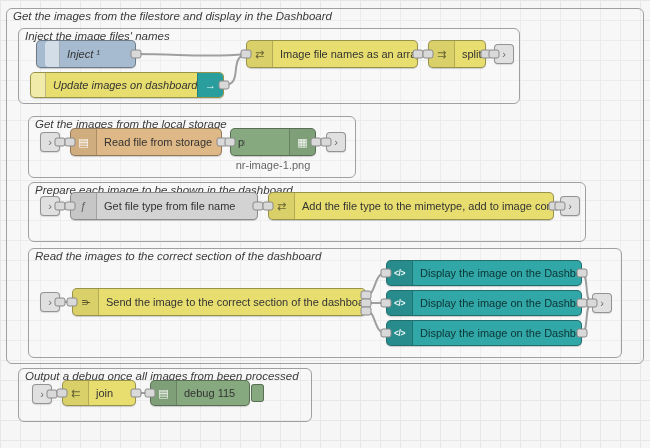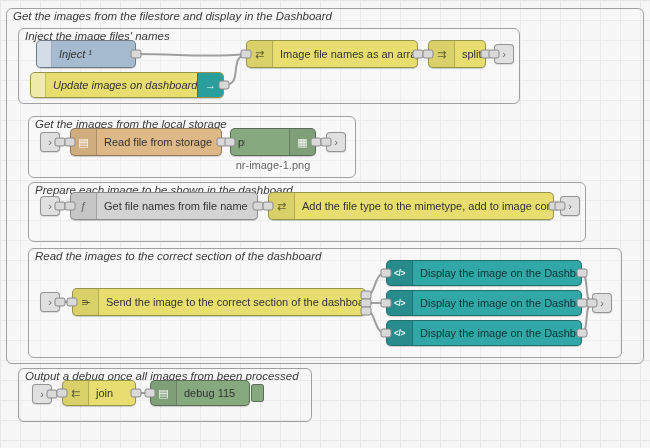--- a/index.html
+++ b/index.html
@@ -28,21 +28,21 @@
     background:rgba(0,0,0,0.06);
   }
   .icon-region.left{border-right:1px solid rgba(0,0,0,0.18);border-radius:4px 0 0 4px;}
   .icon-region.right{border-left:1px solid rgba(0,0,0,0.18);border-radius:0 4px 4px 0;margin-left:auto;}
   .glyph{font-size:11px;color:rgba(0,0,0,0.55);}
   .glyph.white{color:rgba(255,255,255,0.92);}
   .glyph.code{font-size:8.5px;font-weight:bold;letter-spacing:-0.5px;}
   .rot90{transform:rotate(90deg);display:inline-block;}
   .btn-region{width:14px;flex:0 0 14px;align-self:stretch;background:rgba(255,255,255,0.5);
     border-right:1px solid rgba(0,0,0,0.22);border-radius:4px 0 0 4px;}
-  .c-inject{background:#a6bbcf;}
+  .c-inject{background:#a6bbcf;padding-left:8px;}
   .c-yellow{background:#e8de70;}
   .c-tan{background:#deb887;}
   .c-green{background:#87a980;}
   .c-grey{background:#d3d3d3;}
   .c-teal{background:#31a7a7;color:#0d3434;}
   .c-teal .icon-region{background:rgba(0,0,0,0.16);}
   .teal-box{background:#2a9d9d;}
   .node.link{width:20px;height:20px;border-radius:4px;background:#e0e0e0;
     justify-content:center;color:#777;font-size:11px;box-shadow:0 1px 1px rgba(0,0,0,0.12);}
   .italic{font-style:italic;}
@@ -137,21 +137,21 @@
   </div>
 
   <div class="node link" style="left:40px;top:196px;">
     <span class="glyph">›</span>
   </div>
 
   <div class="node c-grey" style="left:70px;top:192px;width:188px;">
     <span class="icon-region left">
       <span class="glyph">ƒ</span>
     </span>
-    <span class="label">Get file names from file name</span>
+    <span class="label">Get file type from file name</span>
   </div>
 
   <div class="node c-yellow" style="left:268px;top:192px;width:286px;">
     <span class="icon-region left">
       <span class="glyph">⇄</span>
     </span>
     <span class="label">Add the file type to the mimetype, add to image content</span>
   </div>
 
   <div class="node link" style="left:560px;top:196px;">

